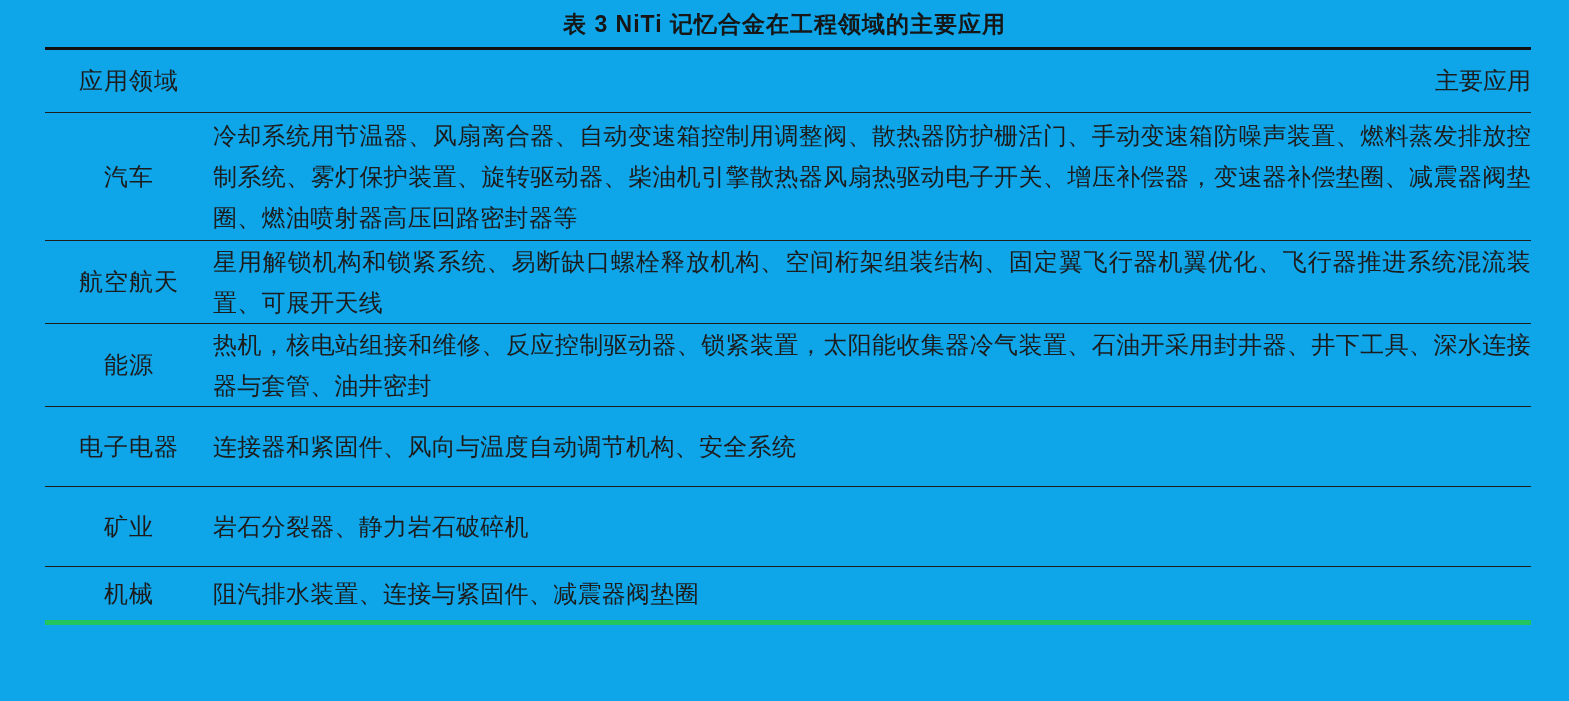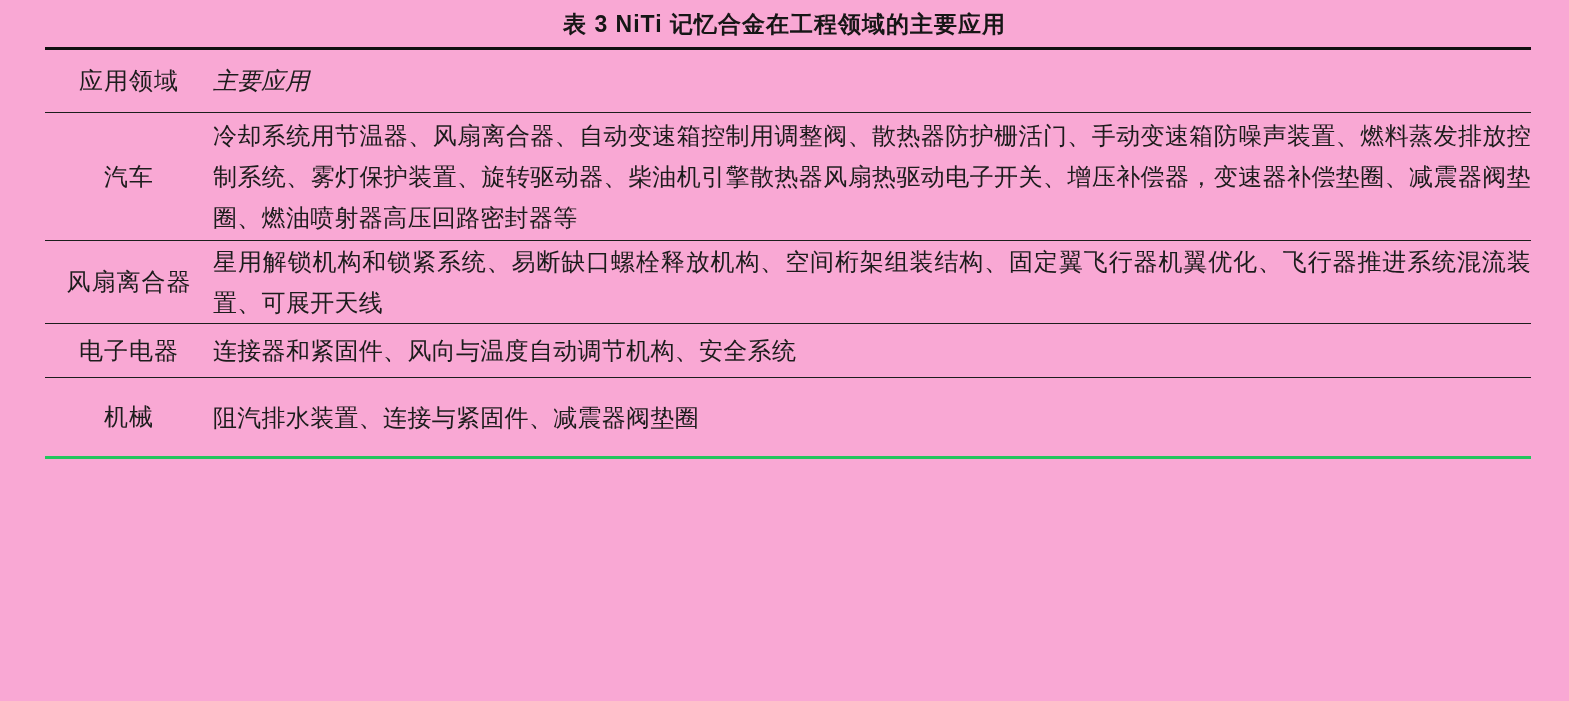--- a/index.html
+++ b/index.html
@@ -10,40 +10,40 @@
   body {
     width: 1569px;
     height: 701px;
     overflow: hidden;
     font-family: "Liberation Sans", sans-serif;
     color: #1c1c1c;
   }
   .page {
     width: 1569px;
     height: 701px;
-    background: #f9a8d4;
+    background: #0ea5e9;
     box-sizing: border-box;
   }
   .table-title {
     text-align: center;
     font-size: 23px;
     font-weight: 600;
     letter-spacing: 1px;
     padding-top: 9px;
     height: 38px;
     line-height: 30px;
     color: #161616;
   }
   table.app-table {
     border-collapse: collapse;
     table-layout: fixed;
     width: 1486px;
     margin-left: 45px;
     border-top: 3px solid #111;
-    border-bottom: 3px solid #22c55e;
+    border-bottom: 5px solid #22c55e;
     font-size: 24px;
   }
   table.app-table tr {
     border-bottom: 1.5px solid #1d1d1d;
   }
   table.app-table th,
   table.app-table td {
     padding: 0;
     font-weight: normal;
     vertical-align: middle;
@@ -57,21 +57,21 @@
     letter-spacing: 1px;
   }
   .apps-cell {
     text-align: justify;
     text-align-last: left;
     line-height: 41px;
     padding-right: 6px;
     letter-spacing: 0.3px;
   }
   thead th { height: 62px; font-size: 24px; }
-  thead th.apps-head { text-align: left; font-style: italic; }
+  thead th.apps-head { text-align: right; }
 
   tbody tr:nth-child(1) { height: 128px; }
   tbody tr:nth-child(2) { height: 58px; }
   tbody tr:nth-child(3) { height: 54px; }
   tbody tr:nth-child(4) { height: 80px; }
   tbody tr:nth-child(5) { height: 80px; }
   tbody tr:nth-child(6) { height: 56px; margin-top: 15px; }
   tbody tr:nth-child(7) { height: 60px; }
   tbody tr:nth-child(8) { height: 62px; }
 </style>
@@ -92,26 +92,34 @@
         <th class="field-cell">应用领域</th>
         <th class="apps-head">主要应用</th>
       </tr>
     </thead>
     <tbody>
       <tr>
         <td class="field-cell">汽车</td>
         <td class="apps-cell">冷却系统用节温器、风扇离合器、自动变速箱控制用调整阀、散热器防护栅活门、手动变速箱防噪声装置、燃料蒸发排放控制系统、雾灯保护装置、旋转驱动器、柴油机引擎散热器风扇热驱动电子开关、增压补偿器，变速器补偿垫圈、减震器阀垫圈、燃油喷射器高压回路密封器等</td>
       </tr>
       <tr>
-        <td class="field-cell">风扇离合器</td>
+        <td class="field-cell">航空航天</td>
         <td class="apps-cell">星用解锁机构和锁紧系统、易断缺口螺栓释放机构、空间桁架组装结构、固定翼飞行器机翼优化、飞行器推进系统混流装置、可展开天线</td>
+      </tr>
+      <tr>
+        <td class="field-cell">能源</td>
+        <td class="apps-cell">热机，核电站组接和维修、反应控制驱动器、锁紧装置，太阳能收集器冷气装置、石油开采用封井器、井下工具、深水连接器与套管、油井密封</td>
       </tr>
       <tr>
         <td class="field-cell">电子电器</td>
         <td class="apps-cell">连接器和紧固件、风向与温度自动调节机构、安全系统</td>
+      </tr>
+      <tr>
+        <td class="field-cell">矿业</td>
+        <td class="apps-cell">岩石分裂器、静力岩石破碎机</td>
       </tr>
       <tr>
         <td class="field-cell">机械</td>
         <td class="apps-cell">阻汽排水装置、连接与紧固件、减震器阀垫圈</td>
       </tr>
     </tbody>
   </table>
 
 </div>
 

